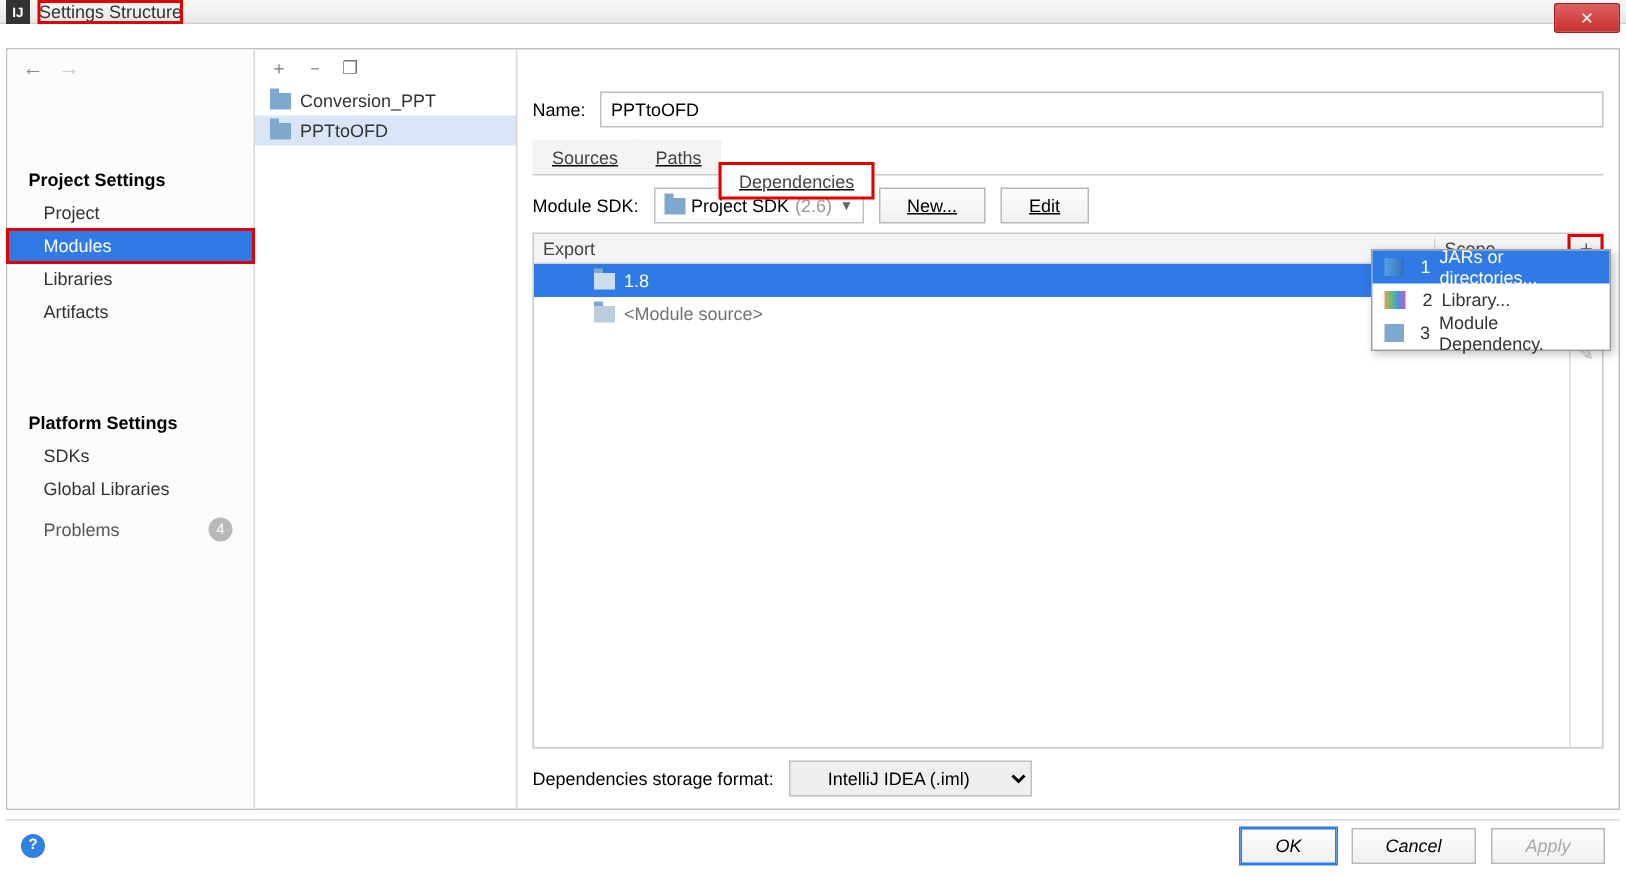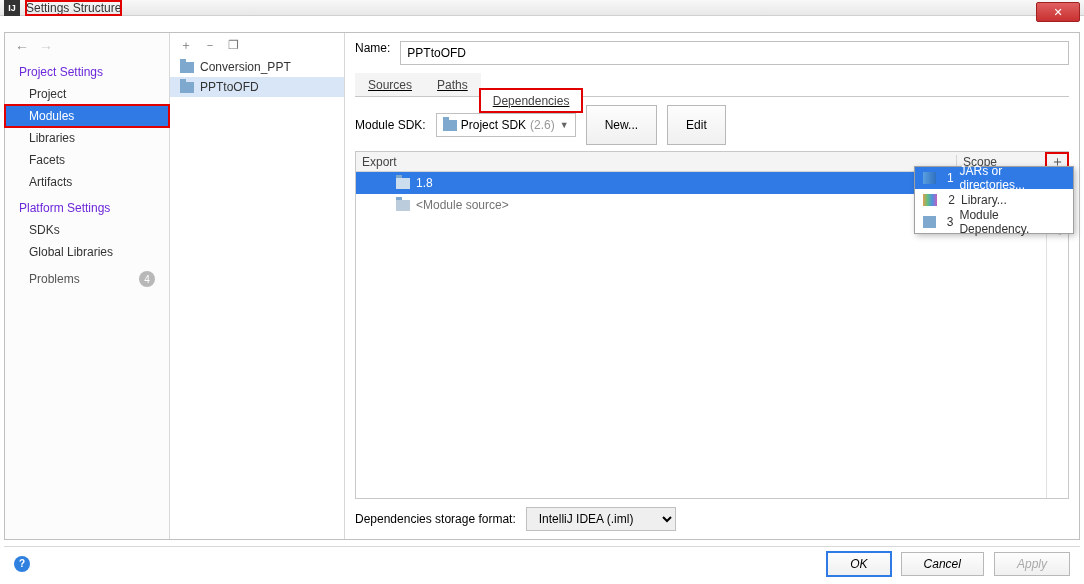--- a/index.html
+++ b/index.html
@@ -10,43 +10,43 @@
 .titlebar .title { color:#333; }
 .titlebar .close { position:absolute; right:4px; top:2px; width:44px; height:20px; background:linear-gradient(#e06060,#c83030); border:1px solid #a02020; border-radius:2px; color:#fff; display:flex; align-items:center; justify-content:center; font-size:11px; }
 
 .hl-red { outline:2px solid #e00000; outline-offset:-1px; }
 
 .body-area { position:absolute; top:28px; left:0; right:0; bottom:40px; border:1px solid #c0c0c0; margin:4px; display:flex; }
 
 .sidebar { width:165px; border-right:1px solid #d8d8d8; background:#fcfcfc; display:flex; flex-direction:column; }
 .sidebar .nav-btns { height:24px; display:flex; align-items:center; gap:10px; padding:0 10px; }
 .nav-arrow { color:#888; font-size:14px; user-select:none; }
-.side-head { font-weight:normal; color:#6d28d9; padding:8px 14px 4px; }
+.side-head { font-weight:bold; color:#000000; padding:8px 14px 4px;margin-top:48px; }
 .side-item { padding:4px 14px 4px 24px; color:#333; cursor:pointer; }
 .side-item.selected { background:#2f7ae5; color:#fff; }
 .side-prob { display:flex; align-items:center; justify-content:space-between; padding:8px 14px 4px 24px; color:#555; }
 .side-prob .badge { width:16px; height:16px; border-radius:50%; background:#b8b8b8; color:#fff; font-size:10px; display:flex; align-items:center; justify-content:center; }
 
 .module-col { width:175px; border-right:1px solid #d8d8d8; display:flex; flex-direction:column; }
 .module-tb { height:24px; display:flex; align-items:center; gap:12px; padding:0 10px; color:#777; }
 .mod-item { padding:3px 10px; display:flex; align-items:center; gap:6px; color:#333; }
 .mod-item.sel { background:#d8e6f7; }
 .folder-ic { width:14px; height:11px; background:#7fa8cf; display:inline-block; position:relative; }
 .folder-ic::before { content:""; position:absolute; top:-3px; left:0; width:6px; height:3px; background:#7fa8cf; }
 
 .main-col { flex:1; display:flex; flex-direction:column; padding:8px 10px 0; position:relative; }
-.name-row { display:flex; align-items:flex-start; gap:10px; margin-bottom:8px; }
+.name-row { display:flex; align-items:center; gap:10px; margin-bottom:8px;margin-top:20px; }
 .name-row input { flex:1; height:24px; border:1px solid #c0c0c0; padding:0 6px; }
 .tabs-row { display:flex; border-bottom:1px solid #c8c8c8; margin-bottom:8px;text-decoration:underline; }
 .tab { padding:4px 12px; border:1px solid transparent; border-bottom:none; color:#444; background:#f4f4f4; margin-right:-1px; cursor:pointer; }
 .tab.active { background:#fff; border-color:#c8c8c8; position:relative; top:16px; }
 .sdk-row { display:flex; align-items:center; gap:10px; margin-bottom:6px; }
 .sdk-dd { width:140px; height:24px; border:1px solid #c0c0c0; display:flex; align-items:center; padding:0 6px; gap:4px; background:#fff; }
 .sdk-dd .chev { margin-left:auto; color:#666; font-size:9px; }
-.btn { height:40px; padding:0 18px; border:1px solid #b8b8b8; background:linear-gradient(#fdfdfd,#f0f0f0); cursor:pointer; }
+.btn { height:24px; padding:0 18px; border:1px solid #b8b8b8; background:linear-gradient(#fdfdfd,#f0f0f0); cursor:pointer;text-decoration:underline; }
 
 .dep-table { border:1px solid #c8c8c8; position:relative; flex:1; margin-bottom:8px; display:flex; flex-direction:column; }
 .dep-head { height:20px; background:#f4f4f4; border-bottom:1px solid #d4d4d4; display:flex; align-items:center; position:relative; }
 .dep-head .col-export { flex:1; padding-left:6px; color:#444; }
 .dep-head .col-scope { width:90px; padding-left:6px; border-left:1px solid #d4d4d4; color:#444; }
 .dep-head .plus-cell { width:22px; border-left:1px solid #d4d4d4; display:flex; align-items:center; justify-content:center; color:#555; font-size:14px; }
 .dep-body { position:relative; flex:1; }
 .dep-row { height:22px; display:flex; align-items:center; padding-left:40px; gap:6px; }
 .dep-row.sel { background:#2f7ae5; color:#fff; }
 .dep-src { color:#737373; }
@@ -55,21 +55,21 @@
 .popup { position:absolute; right:10px; top:166px; width:160px; background:#fff; border:1px solid #a0a0a0; box-shadow:2px 2px 6px rgba(0,0,0,0.25); z-index:50; }
 .popup-item { height:22px; display:flex; align-items:center; gap:6px; padding:0 8px; color:#333; cursor:pointer; }
 .popup-item.sel { background:#2f7ae5; color:#fff; }
 .popup-item .num { width:12px; text-align:right; color:inherit; }
 .popup-item .pic { width:14px; height:12px; display:inline-block; }
 .pic.jar { background:linear-gradient(90deg,#5aa0e0,#3070c0); }
 .pic.lib { background:linear-gradient(90deg,#e0a050,#60c080 33%,#5090e0 66%,#c060c0); }
 .pic.mod { background:#7fa8cf; }
 
 .storage-row { display:flex; align-items:center; gap:10px; margin-bottom:8px; }
-.storage-row select { height:24px; border:1px solid #c0c0c0; padding:0 8px; width:150px; }
+.storage-row select { height:24px; border:1px solid #c0c0c0; padding:0 21px; width:162px; }
 
 .footer { position:absolute; left:4px; right:4px; bottom:4px; height:34px; border-top:1px solid #d8d8d8; display:flex; align-items:center; padding:0 10px; gap:10px; }
 .footer .help { width:16px; height:16px; border-radius:50%; background:#3080e0; color:#fff; font-size:10px; display:flex; align-items:center; justify-content:center; font-weight:bold; }
 .footer .spacer { flex:1; }
 .footer .fbtn { height:24px; padding:0 22px; border:1px solid #b8b8b8; background:linear-gradient(#fdfdfd,#f0f0f0); cursor:pointer;font-style:italic; }
 .footer .fbtn.primary { border:1px solid #2f7ae5; outline:1px solid #2f7ae5; }
 .footer .fbtn.disabled { color:#aaa; }
 </style>
 </head>
 <body>
@@ -84,21 +84,20 @@
 
   <div class="sidebar">
     <div class="nav-btns">
       <span class="nav-arrow">←</span>
       <span class="nav-arrow" style="color:#ccc">→</span>
     </div>
     <div class="side-head">Project Settings</div>
     <div class="side-item">Project</div>
     <div class="side-item selected hl-red">Modules</div>
     <div class="side-item">Libraries</div>
-    <div class="side-item">Facets</div>
     <div class="side-item">Artifacts</div>
     <div class="side-head">Platform Settings</div>
     <div class="side-item">SDKs</div>
     <div class="side-item">Global Libraries</div>
     <div class="side-prob">
       <span>Problems</span>
       <span class="badge">4</span>
     </div>
   </div>
 

